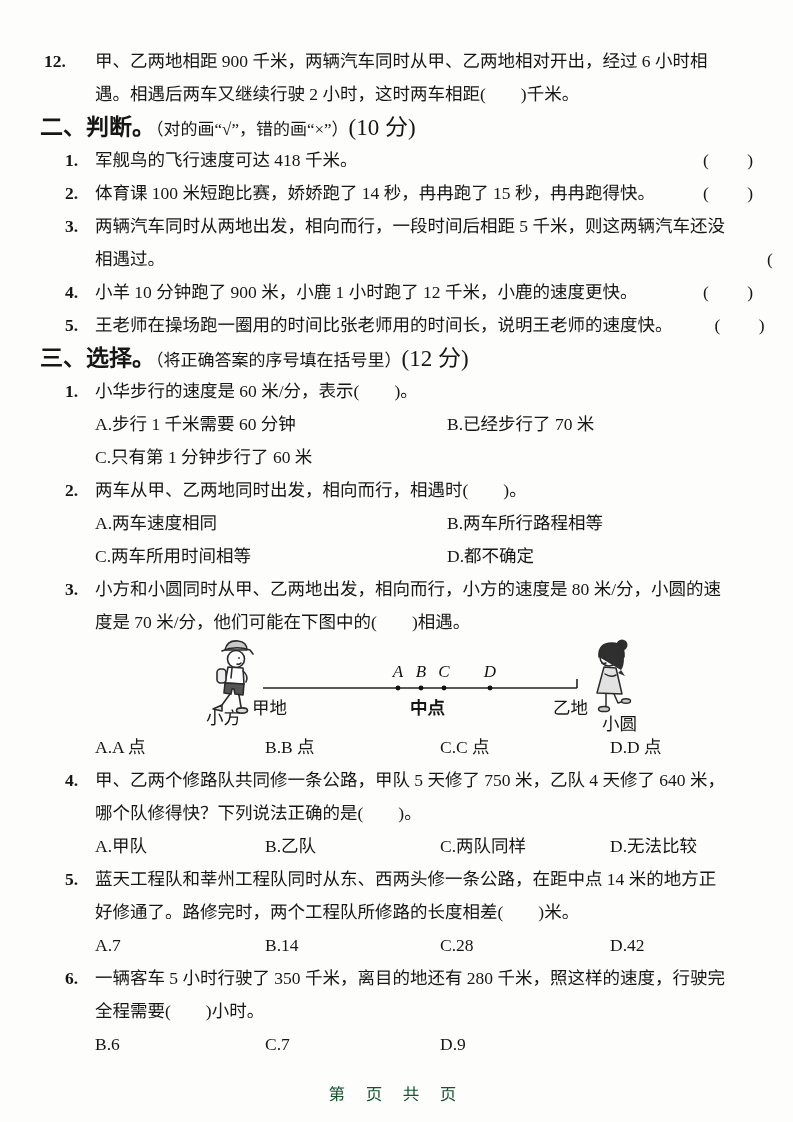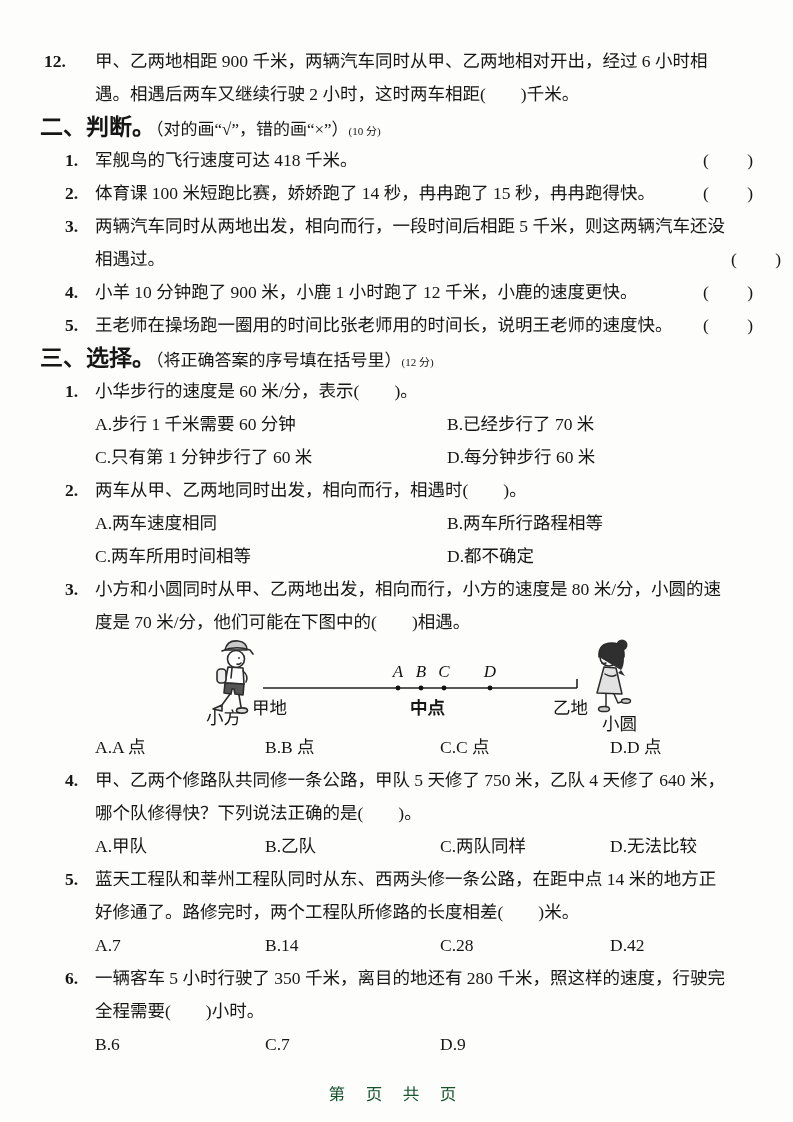--- a/index.html
+++ b/index.html
@@ -15,22 +15,22 @@
     position:absolute; left:25px; top:0; width:30px;
     font-weight:bold; line-height:33px;
   }
   .q12 .num { left:4px; }
   .sec-header { line-height:33px; height:33px; white-space:nowrap; }
   .sec-title {
     font-weight:bold; font-size:23px;
     font-family:"Liberation Sans","DejaVu Sans",sans-serif;
   }
   .sec-sub { font-size:17px; }
-  .sec-score { font-size:11px;margin-top:37px; }
-  .j-row { display:flex; align-items:flex-end; }
+  .sec-score { font-size:23px;margin-top:37px; }
+  .j-row { display:flex; align-items:flex-end;gap:36px; }
   .j-lines { flex:1; }
   .j-bracket {
     display:inline-flex; justify-content:space-between;
     width:50px; line-height:33px; margin-left:6px; flex:none;
   }
   .opt-row { display:grid; line-height:33px; height:33px; }
   .cols2 { grid-template-columns:352px auto; }
   .cols4 { grid-template-columns:170px 175px 170px auto; }
   .opt { white-space:nowrap; }
   .diagram { position:relative; height:92px; }
@@ -128,21 +128,20 @@
 
   <div class="item">
     <span class="num">1.</span>
     <div class="tline">小华步行的速度是 60 米/分，表示(　　)。</div>
     <div class="opt-row cols2">
       <span class="opt">A.步行 1 千米需要 60 分钟</span>
       <span class="opt">B.已经步行了 70 米</span>
     </div>
     <div class="opt-row cols2">
       <span class="opt">C.只有第 1 分钟步行了 60 米</span>
-      <span class="opt">D.每分钟步行 60 米</span>
     </div>
   </div>
 
   <div class="item">
     <span class="num">2.</span>
     <div class="tline">两车从甲、乙两地同时出发，相向而行，相遇时(　　)。</div>
     <div class="opt-row cols2">
       <span class="opt">A.两车速度相同</span>
       <span class="opt">B.两车所行路程相等</span>
     </div>

